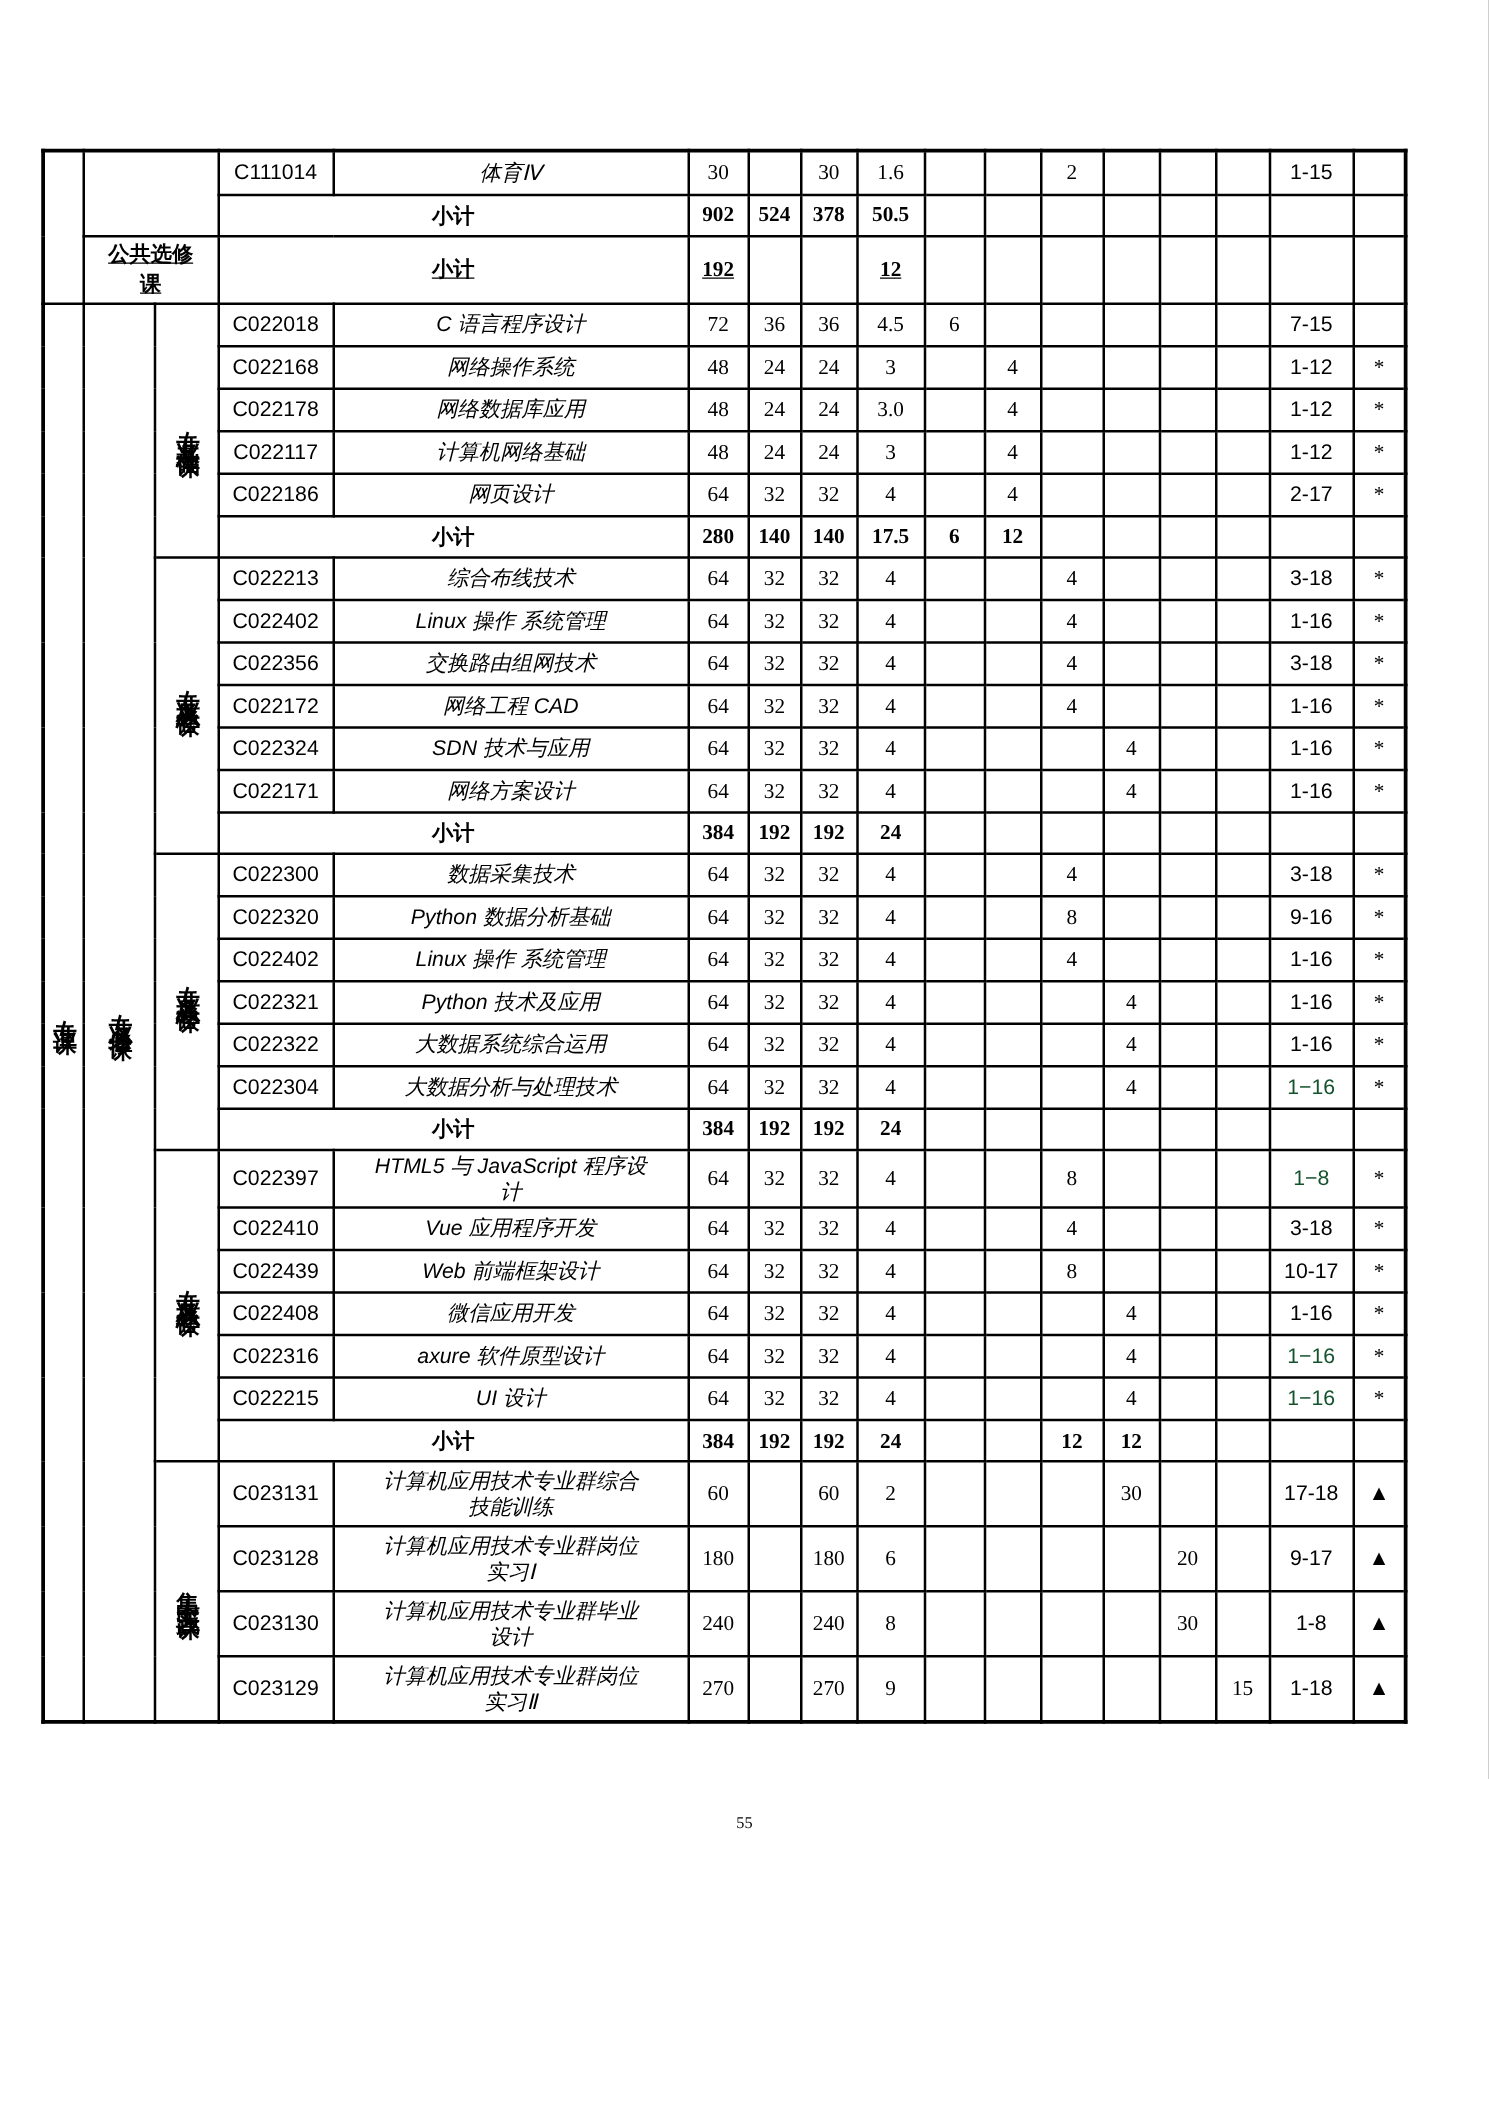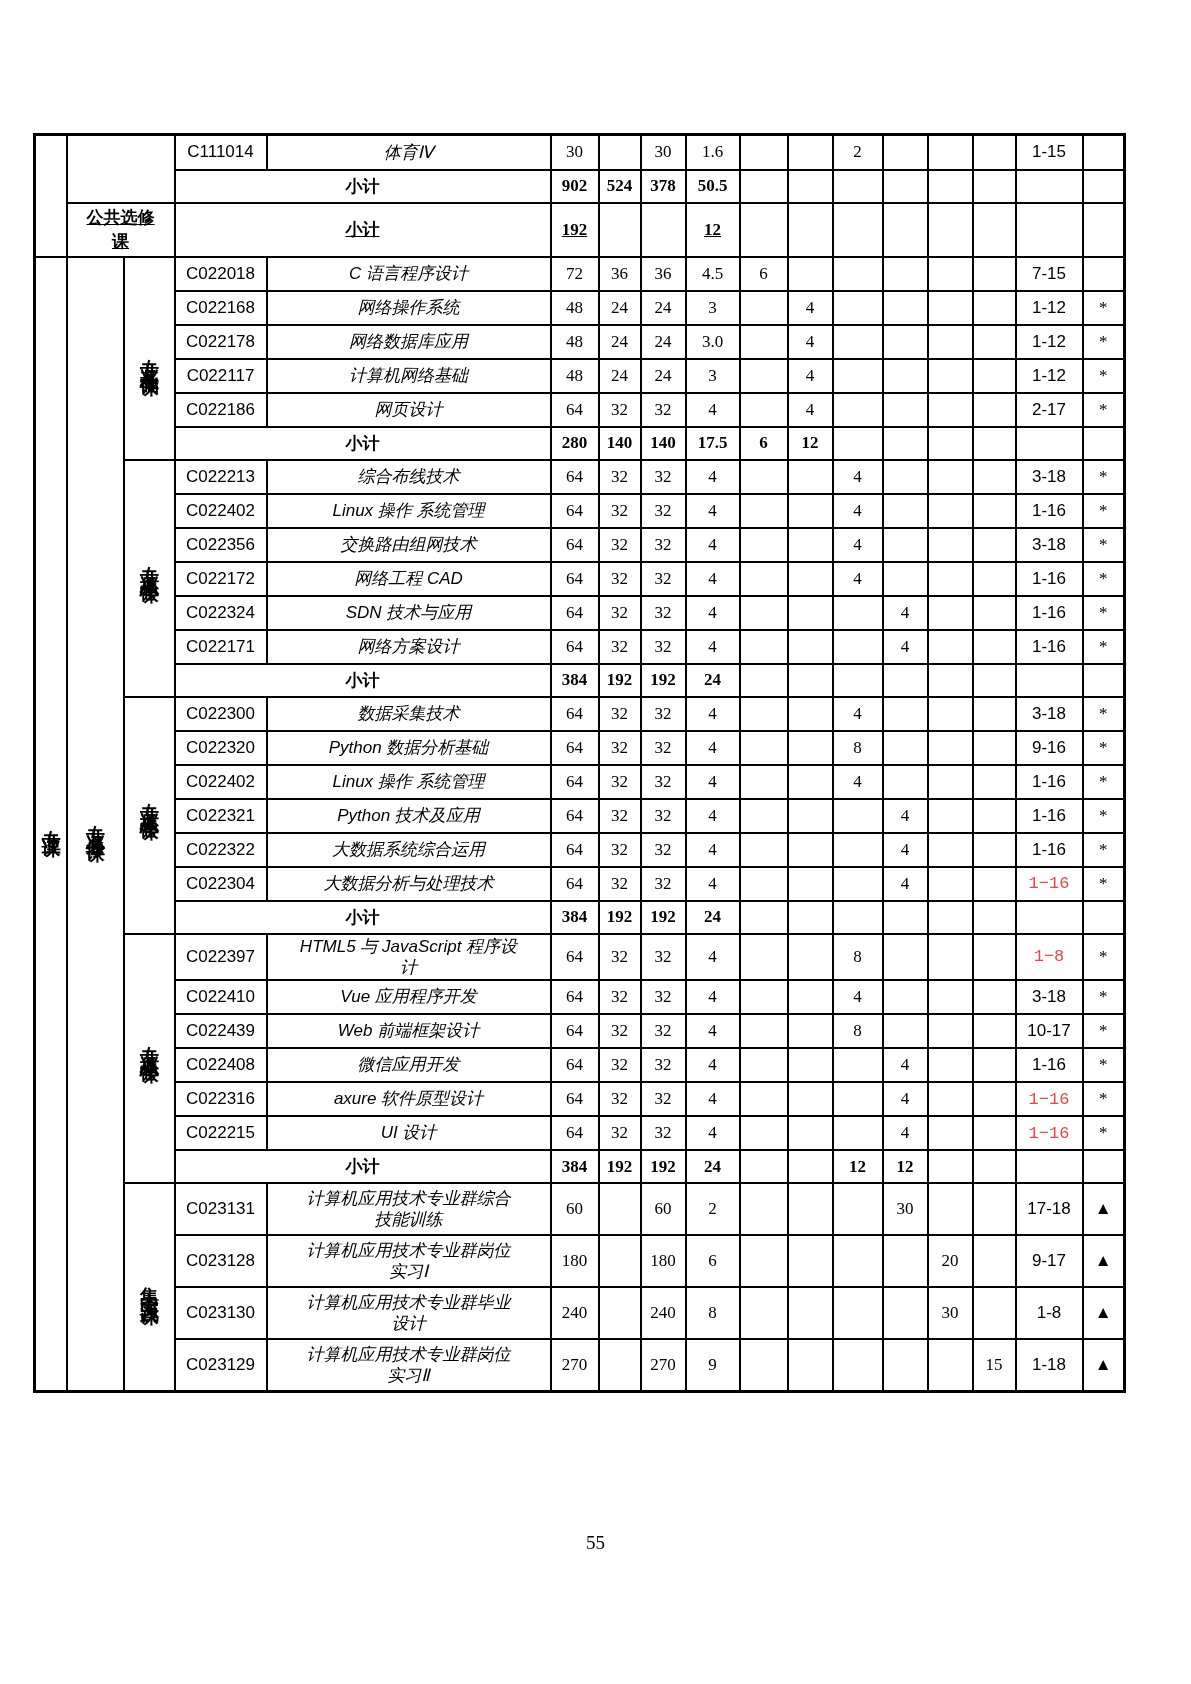--- a/index.html
+++ b/index.html
@@ -1,47 +1,47 @@
 <!DOCTYPE html>
 <html><head>
 <meta charset="utf-8">
 <style>
   html,body { margin:0; padding:0; background:#888; }
   .page {
     width:1191px; height:1684px; background:#ffffff; position:relative;
     font-family:"Liberation Sans", sans-serif; color:#000;
   }
-  .sheet { position:absolute; left:33px; top:133px; }
+  .sheet { position:absolute; left:33px; top:119px; }
   table.sched { border-collapse:collapse; table-layout:fixed; border:3px solid #000; }
   table.sched td {
     border:2px solid #000; padding:1px 3px; text-align:center; vertical-align:middle;
     overflow:hidden; font-size:17px;
   }
   td.code-cell { font-family:"Liberation Sans",sans-serif; font-size:17px; }
   td.name-cell { text-align:left; padding-left:7px; white-space:pre-line; line-height:1.25;font-style:italic; }
   td.num  { font-family:"Liberation Serif",serif; font-size:19px; }
   td.numb { font-family:"Liberation Serif",serif; font-size:19px; font-weight:bold;border-radius:14px; }
   td.week { font-size:16.5px; }
-  td.week-serif { font-family:Liberation Mono, monospace; font-size:17px; color:#ef4444; }
+  td.week-serif { font-family:Liberation Sans, sans-serif; font-size:17px; color:#14532d; }
   td.marker { font-family:"Liberation Serif",serif; font-size:18px; }
   td.subtotal-label { font-weight:bold; font-size:19px; }
   td.group-cell { font-weight:bold; font-size:19px; white-space:pre-line; line-height:1.4; }
   .vlabel {
     writing-mode:vertical-lr; text-orientation:upright; display:inline-block;
     font-weight:bold; font-size:19px; line-height:1.1; letter-spacing:5px; margin:0 auto;
   }
   tr.r-std  { height:34px; }
   tr.r-top  { height:35px; }
   tr.r-sub  { height:33px; }
   tr.r-elec { height:54px;text-decoration:underline; }
   tr.r-tall { height:46px; }
   tr.r-prac { height:52px;margin-left:36px; }
   .pageno {
-    position:absolute; left:0; width:100%; top:1532px; text-align:center;
-    font-family:"Liberation Serif",serif; font-size:19px;
+    position:absolute; left:0; width:100%; top:1450px; text-align:center;
+    font-family:"Liberation Serif",serif; font-size:13px;
   }
 </style>
 </head>
 <body>
 
 <div class="page">
   <div class="sheet">
     <table class="sched">
       <colgroup>
         <col style="width:32px">

